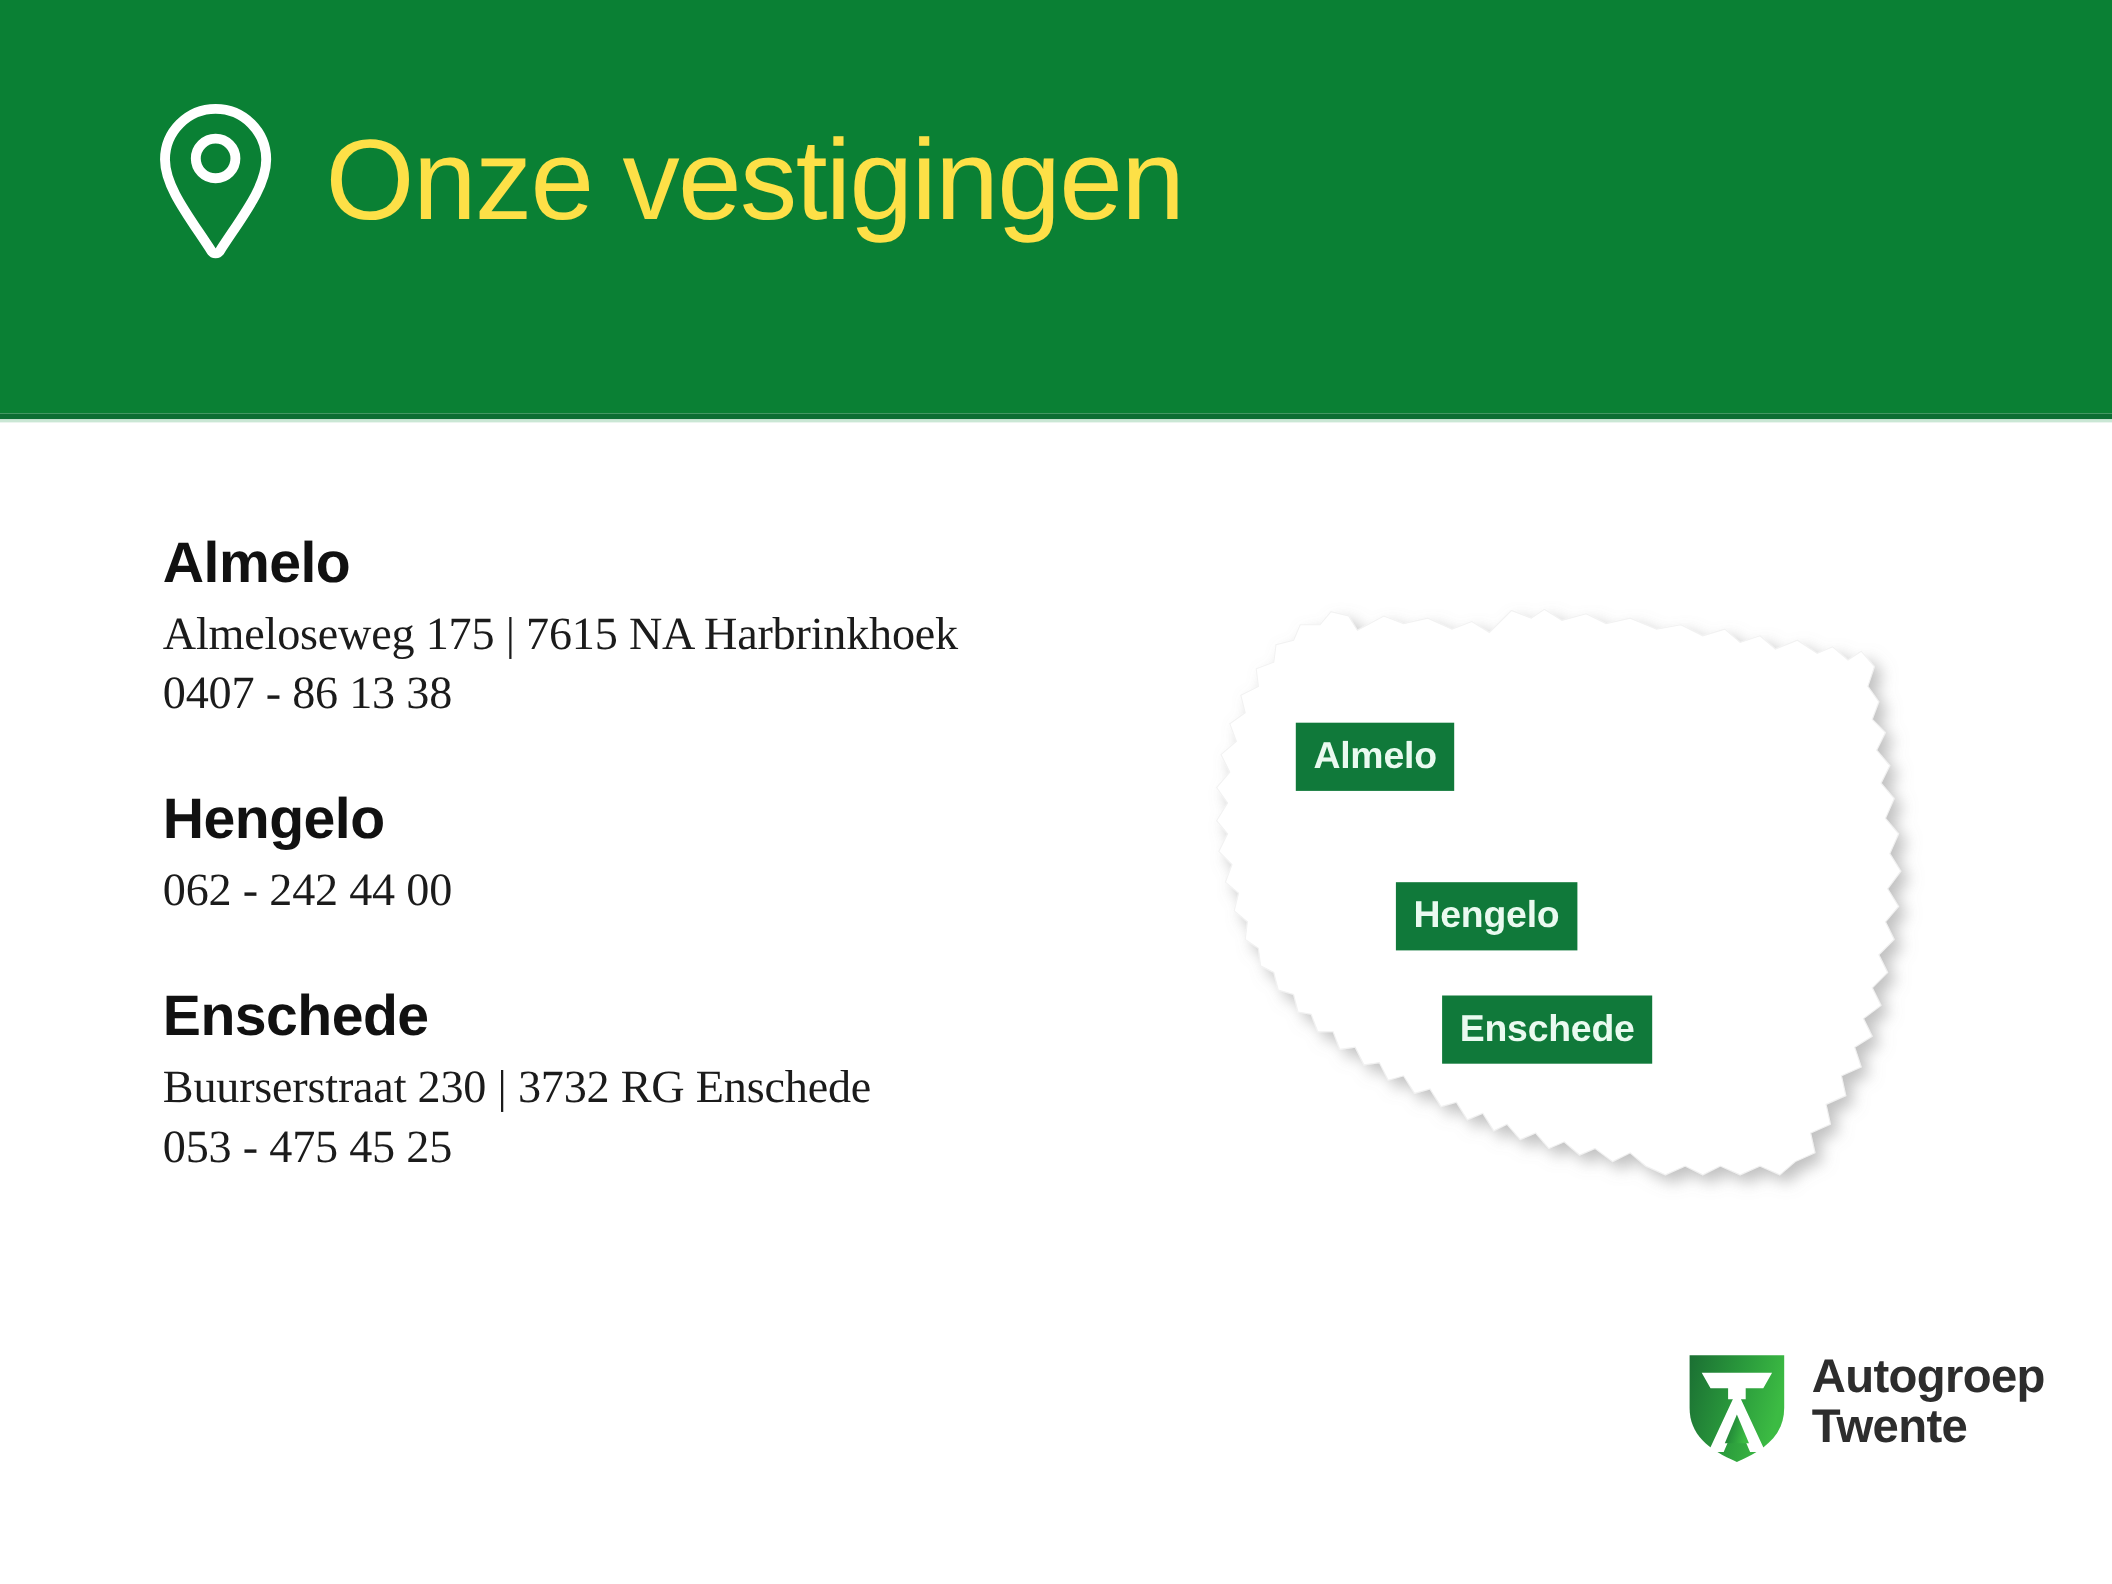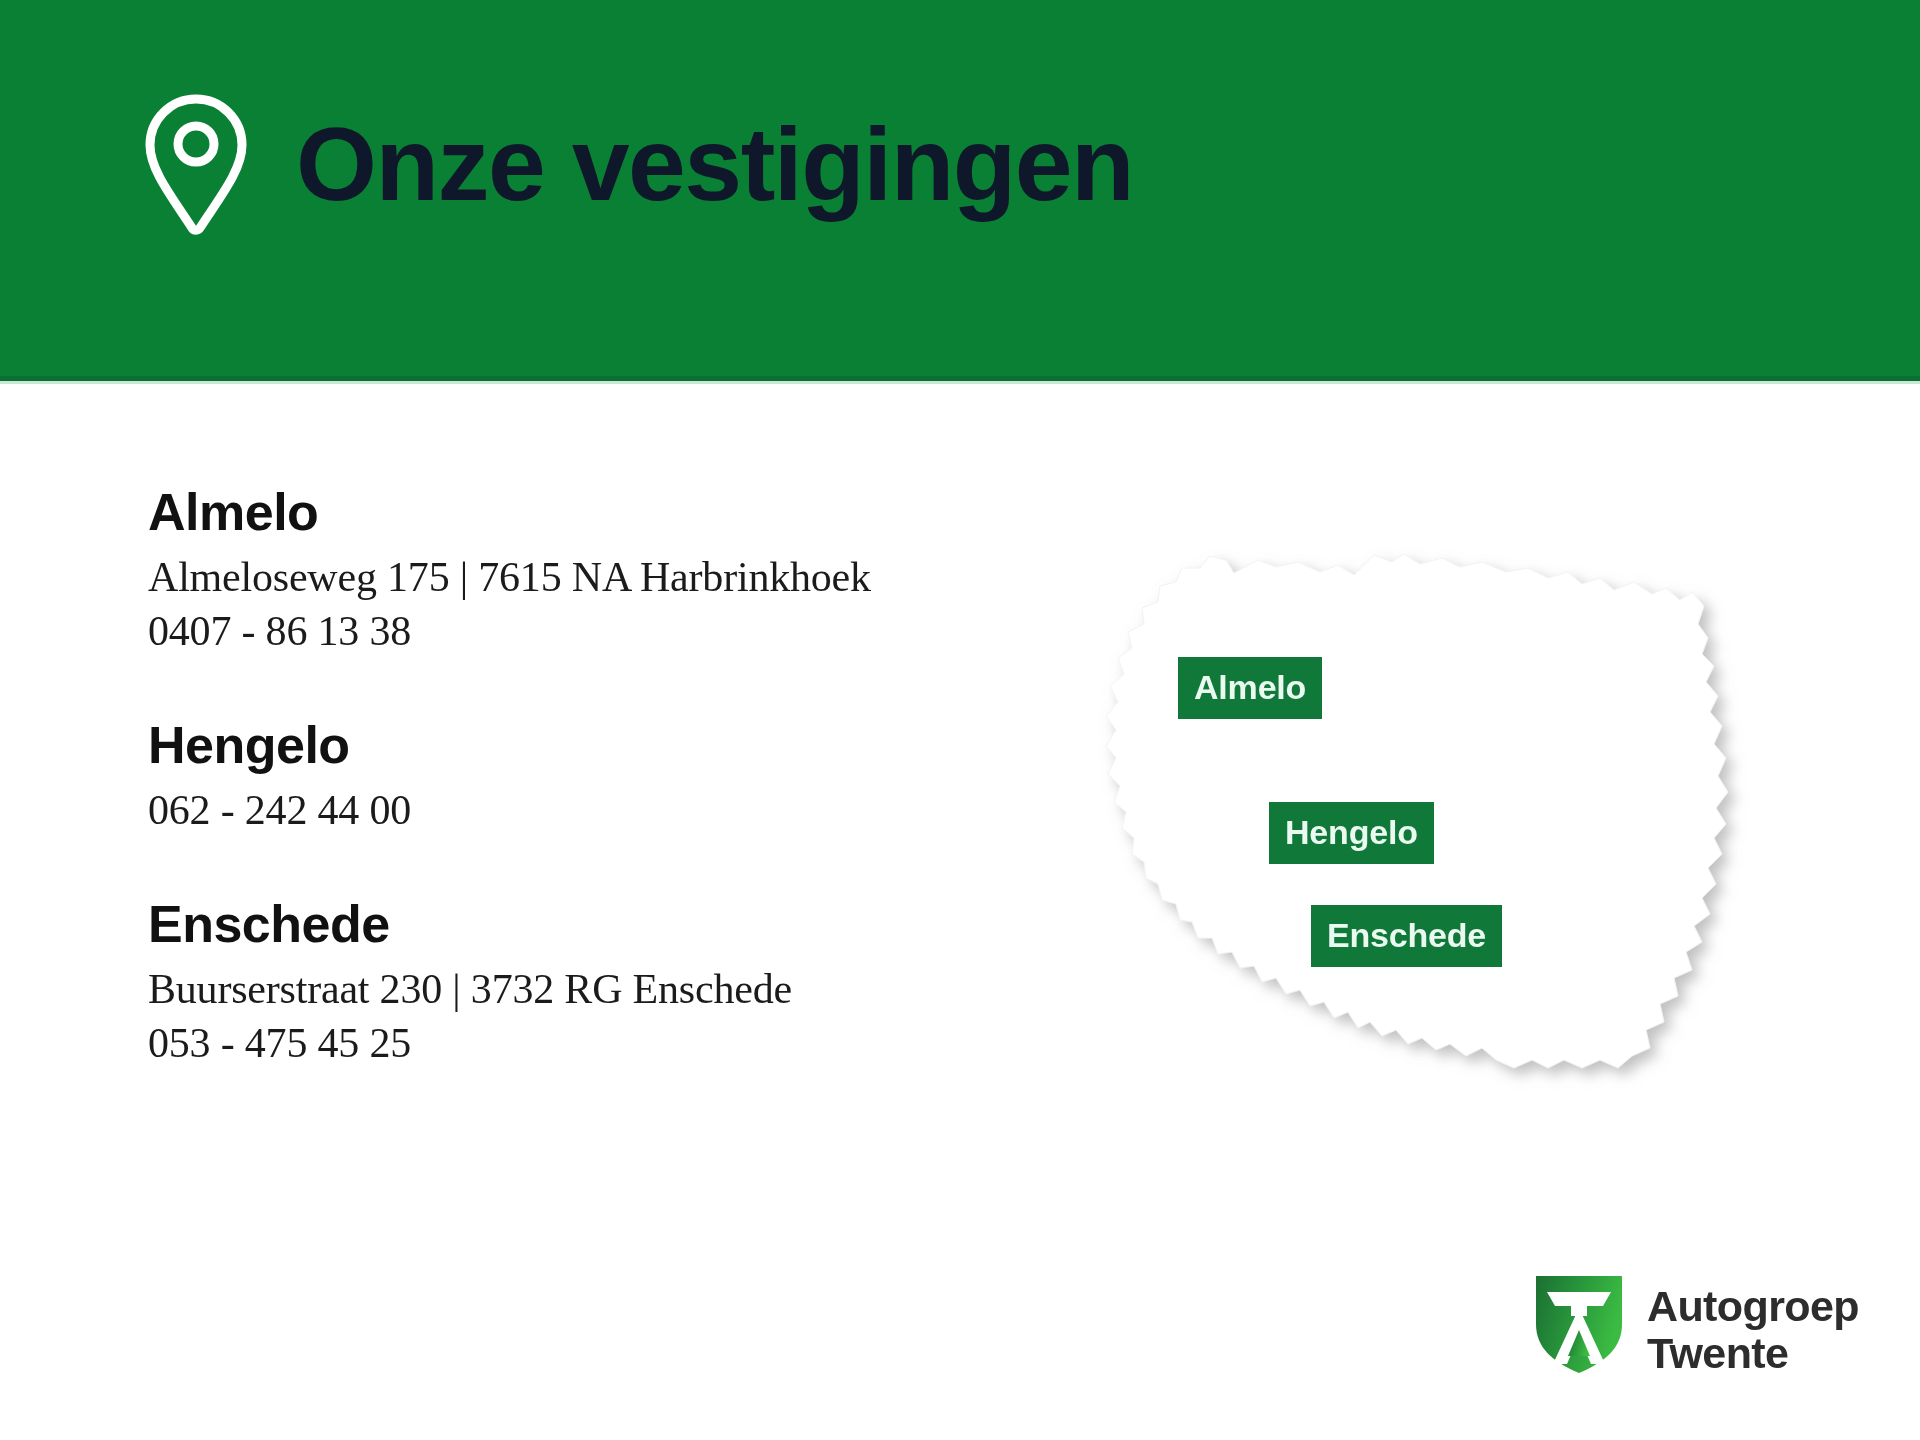--- a/index.html
+++ b/index.html
@@ -54,24 +54,24 @@
     align-items: center;
     gap: 44px;
   }
   .pin-icon {
     width: 112px;
     height: 146px;
     flex: 0 0 auto;
     display: block;
   }
   .page-title {
-    color: #0f172a;
+    color: #fde047;
     font-size: 104px;
     line-height: 1.05;
-    font-weight: 700;
+    font-weight: 400;
     letter-spacing: -1.5px;
     white-space: nowrap;
   }
 
   
   .locations {
     position: absolute;
     left: 148px;
     top: 482px;
     width: 900px;
@@ -130,23 +130,22 @@
   .label-almelo   { left: 116px; top: 137px; }
   .label-hengelo  { left: 207px; top: 282px; }
   .label-enschede { left: 249px; top: 385px; }
 
   
   .logo {
     position: absolute;
     left: 1533px;
     top: 1228px;
     display: flex;
-    align-items: flex-end;
+    align-items: flex-start;
     gap: 22px;
-    margin-top: 44px;
   }
   .logo-mark {
     width: 92px;
     height: 104px;
     display: block;
     flex: 0 0 auto;
   }
   .logo-text {
     font-size: 43px;
     font-weight: 700;

